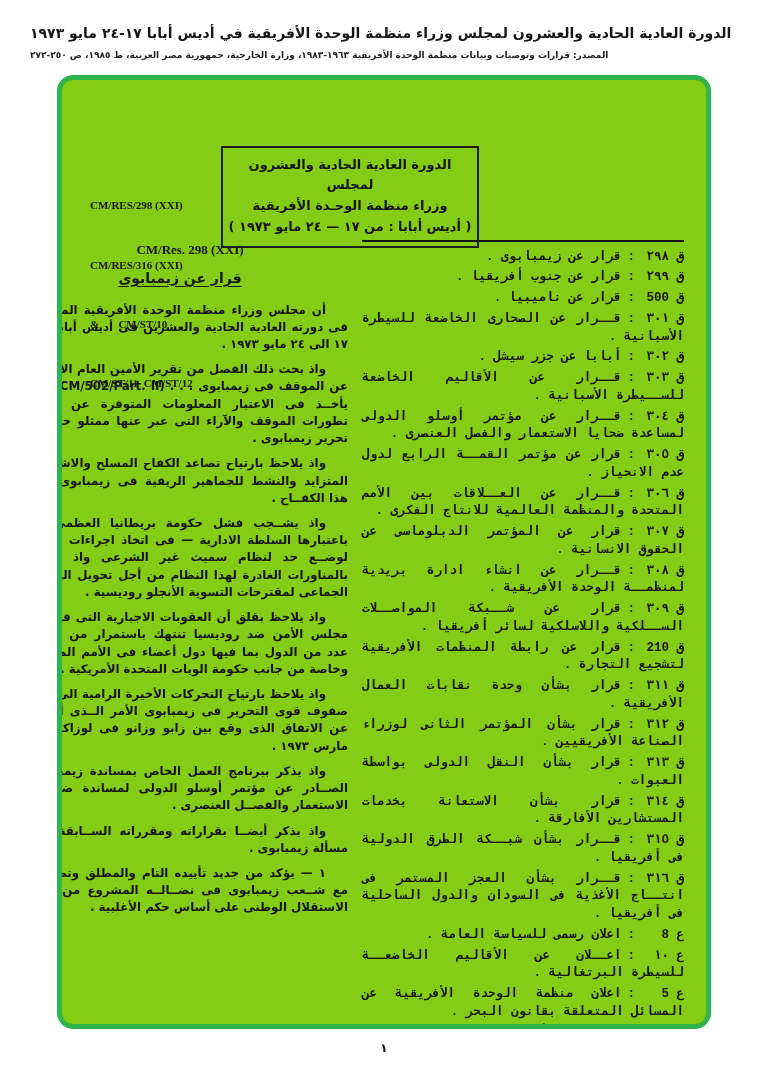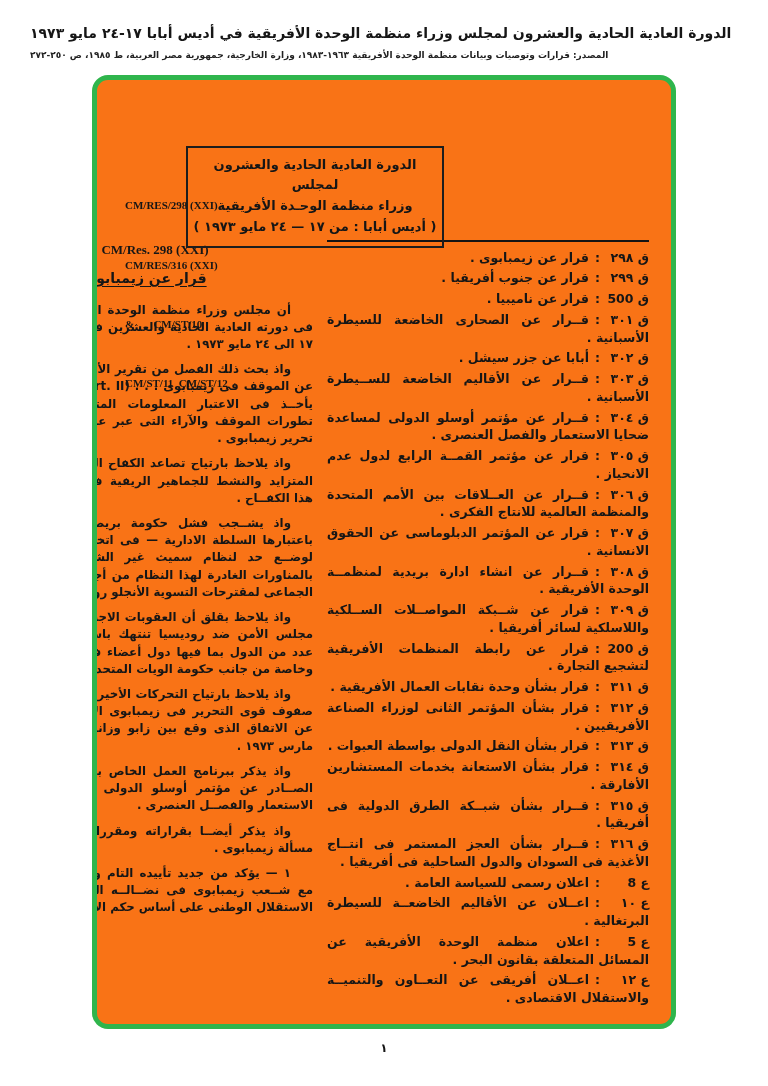--- a/index.html
+++ b/index.html
@@ -12,25 +12,25 @@
   }
   .page { width: 768px; height: 1086px; position: relative; direction: rtl; }
 
   
   .top-header { padding: 24px 30px 0 30px; text-align: left; }
   .top-title { font-size: 14px; font-weight: 700; line-height: 1.4; }
   .top-source { font-size: 9px; font-weight: 700; margin-top: 6px; color: #222; }
 
   
   .frame {
-    width: 584px; height: 954px;
+    width: 654px; height: 954px;
     margin: 15px auto 0 auto;
     border: 5px solid #2fb54c;
     border-radius: 16px;
-    background: #f97316;
+    background: #84cc16;
     overflow: hidden;
   }
 
   .doc { padding: 66px 22px 0 24px; direction: rtl; }
 
   
   .doc-head { position: relative; height: 94px; }
   .session-box {
     position: absolute; top: 0; right: 205px; width: 258px;
     border: 2px solid #1d1d1d;
@@ -41,21 +41,21 @@
   .ref-codes {
     position: absolute; top: 8px; left: 4px;
     direction: ltr; text-align: left;
     font-family: "Liberation Serif", serif;
     font-weight: 700; font-size: 11px; line-height: 1.35;
     white-space: pre;
   }
 
   
   .columns { display: flex; gap: 14px; align-items: flex-start; }
-  .col-right { width: 322px; flex: 0 0 322px; }
+  .col-right { width: 322px; flex: 0 0 322px; font-family: Liberation Mono, monospace; }
   .col-left  { width: 316px; flex: 0 0 316px; }
 
   .list-rule { border-top: 2px solid #141414; width: 100%; margin-bottom: 7px; }
 
   .res-item {
     font-size: 12.5px; font-weight: 700; line-height: 1.42;
     text-align: justify; margin-bottom: 3px;
   }
   .res-code { display: inline-block; min-width: 46px; }
   .res-sep { padding: 0 3px 0 6px; }
@@ -134,21 +134,21 @@
               <div class="res-item"><span class="res-code">ق ٣٠٥</span><span class="res-sep">:</span><span class="res-text">قرار عن مؤتمر القمــة الرابع لدول عدم الانحياز .</span></div>
 
               <div class="res-item"><span class="res-code">ق ٣٠٦</span><span class="res-sep">:</span><span class="res-text">قــرار عن العــلاقات بين الأمم المتحدة والمنظمة العالمية للانتاج الفكرى .</span></div>
 
               <div class="res-item"><span class="res-code">ق ٣٠٧</span><span class="res-sep">:</span><span class="res-text">قرار عن المؤتمر الدبلوماسى عن الحقوق الانسانية .</span></div>
 
               <div class="res-item"><span class="res-code">ق ٣٠٨</span><span class="res-sep">:</span><span class="res-text">قــرار عن انشاء ادارة بريدية لمنظمــة الوحدة الأفريقية .</span></div>
 
               <div class="res-item"><span class="res-code">ق ٣٠٩</span><span class="res-sep">:</span><span class="res-text">قرار عن شــبكة المواصــلات الســلكية واللاسلكية لسائر أفريقيا .</span></div>
 
-              <div class="res-item"><span class="res-code">ق 200</span><span class="res-sep">:</span><span class="res-text">قرار عن رابطة المنظمات الأفريقية لتشجيع التجارة .</span></div>
+              <div class="res-item"><span class="res-code">ق 210</span><span class="res-sep">:</span><span class="res-text">قرار عن رابطة المنظمات الأفريقية لتشجيع التجارة .</span></div>
 
               <div class="res-item"><span class="res-code">ق ٣١١</span><span class="res-sep">:</span><span class="res-text">قرار بشأن وحدة نقابات العمال الأفريقية .</span></div>
 
               <div class="res-item"><span class="res-code">ق ٣١٢</span><span class="res-sep">:</span><span class="res-text">قرار بشأن المؤتمر الثانى لوزراء الصناعة الأفريقيين .</span></div>
 
               <div class="res-item"><span class="res-code">ق ٣١٣</span><span class="res-sep">:</span><span class="res-text">قرار بشأن النقل الدولى بواسطة العبوات .</span></div>
 
               <div class="res-item"><span class="res-code">ق ٣١٤</span><span class="res-sep">:</span><span class="res-text">قرار بشأن الاستعانة بخدمات المستشارين الأفارقة .</span></div>
 
               <div class="res-item"><span class="res-code">ق ٣١٥</span><span class="res-sep">:</span><span class="res-text">قــرار بشأن شبــكة الطرق الدولية فى أفريقيا .</span></div>

